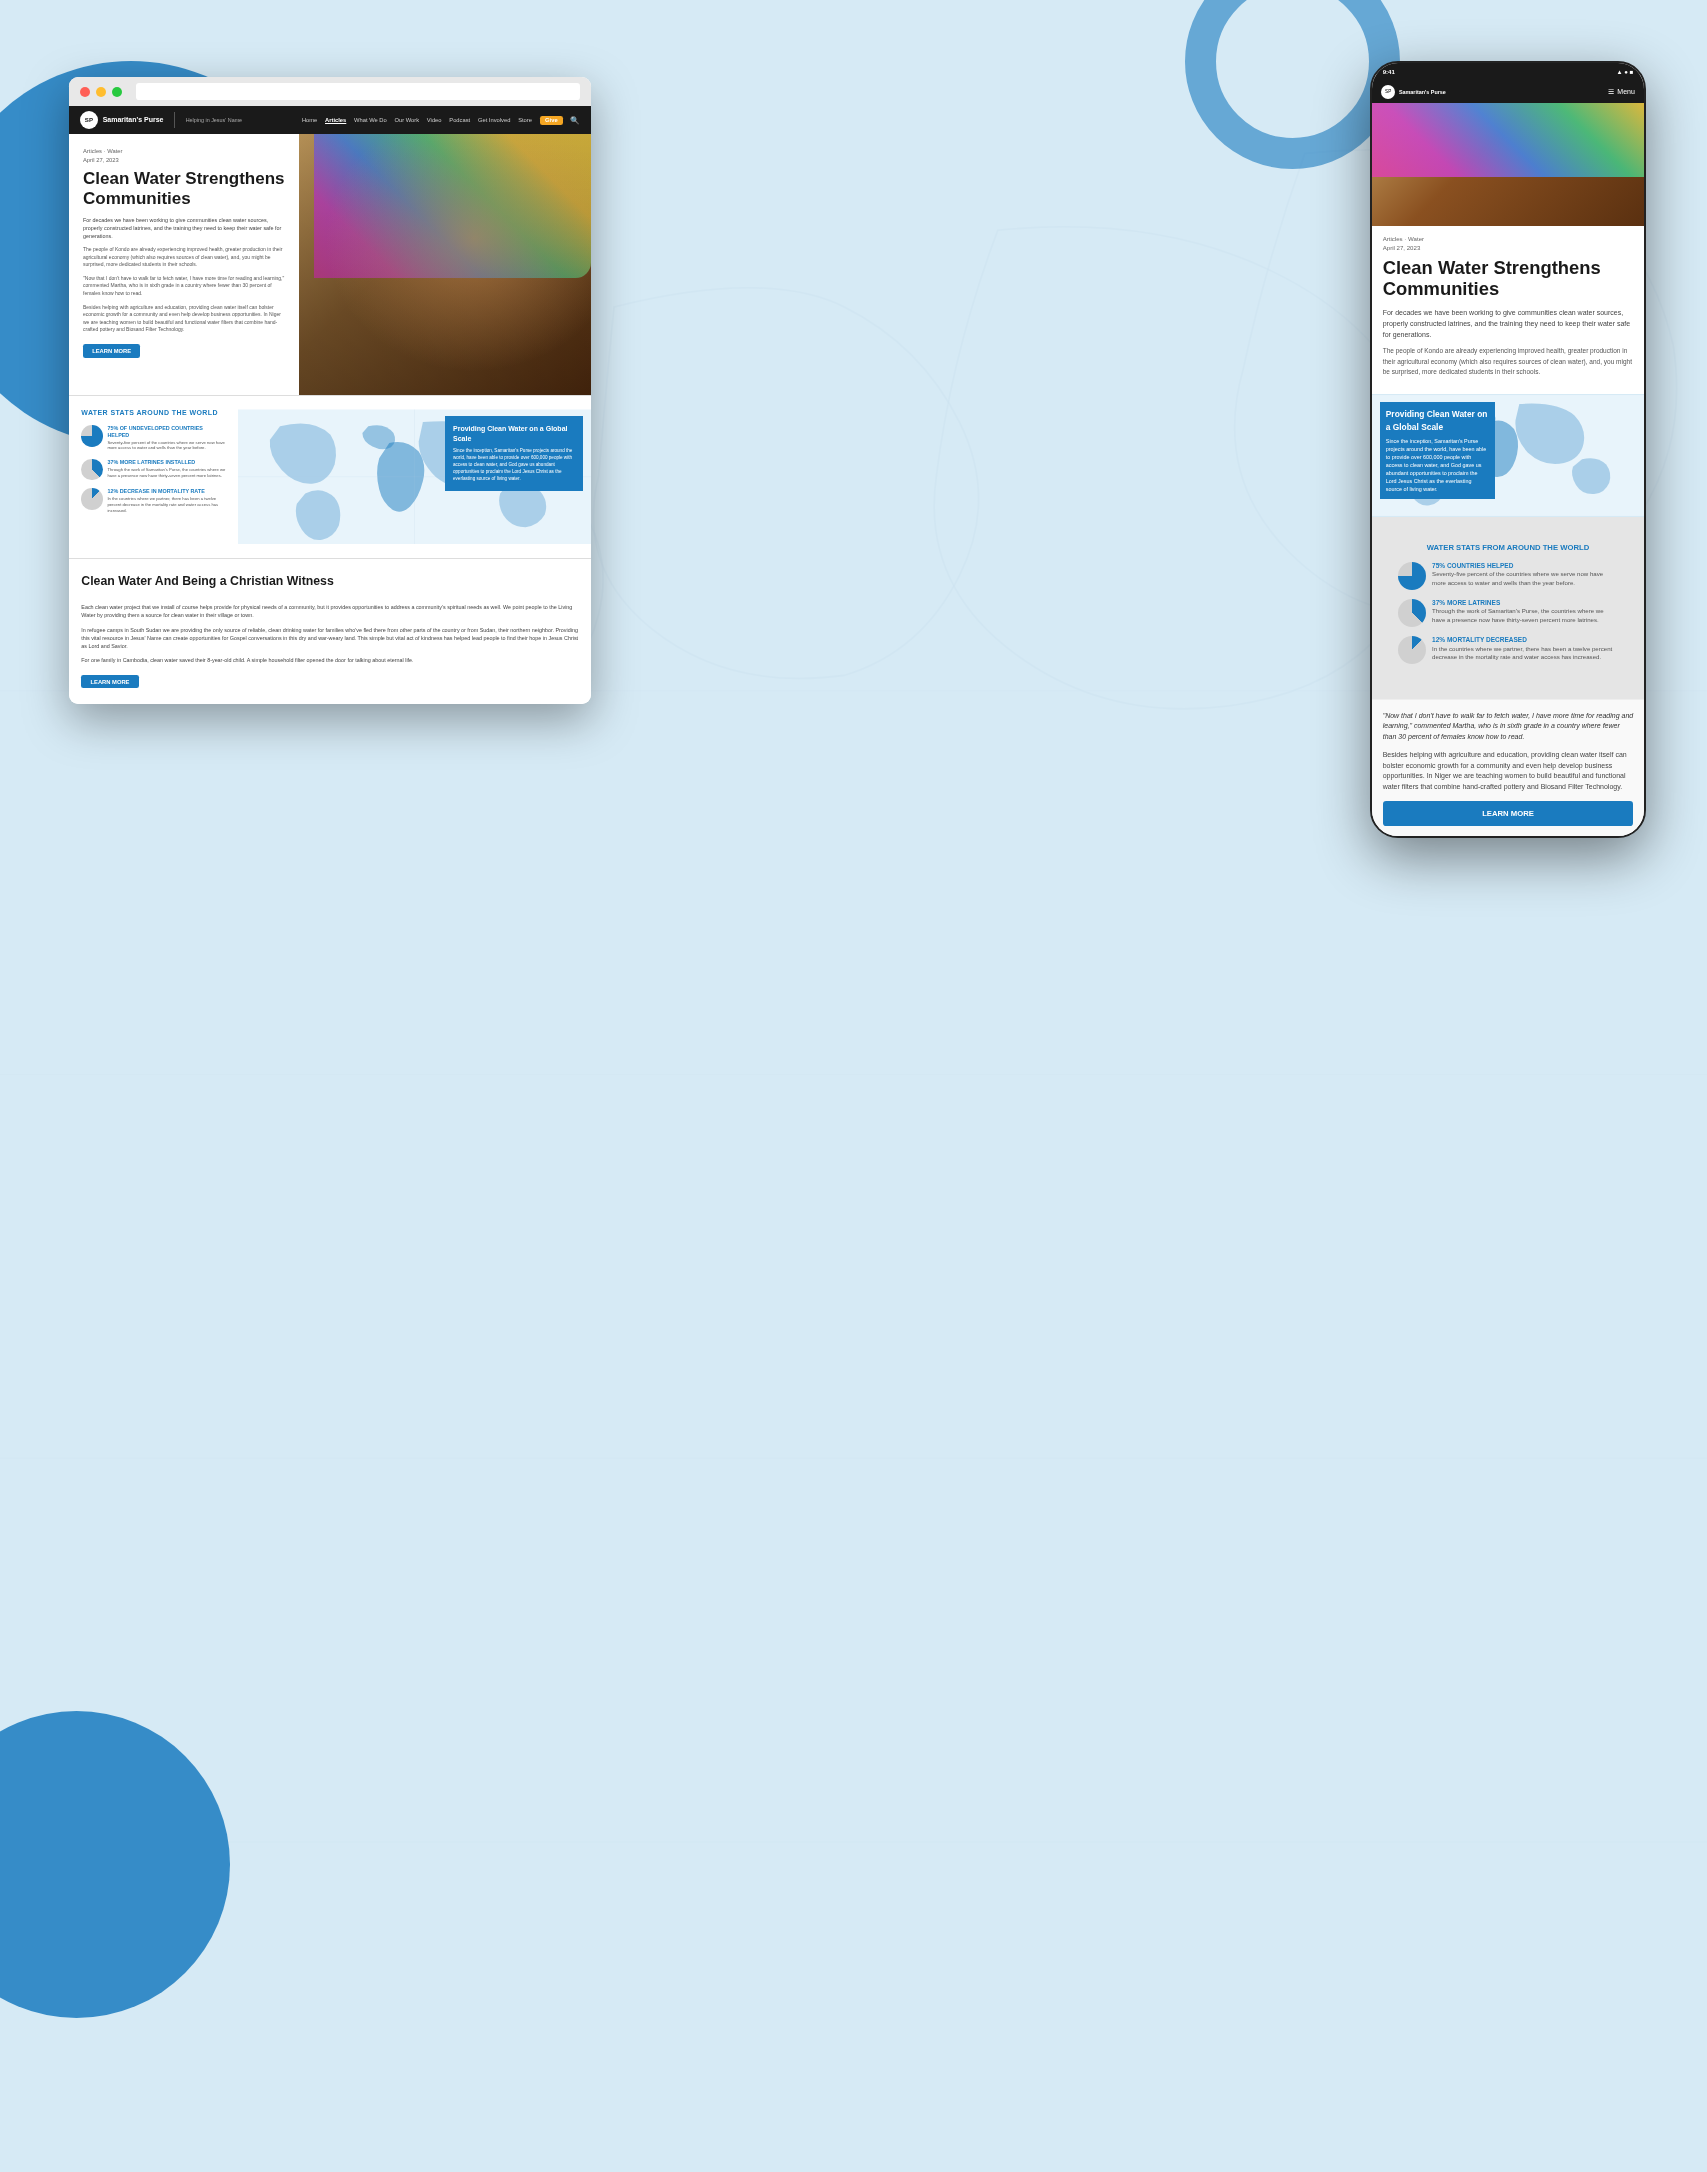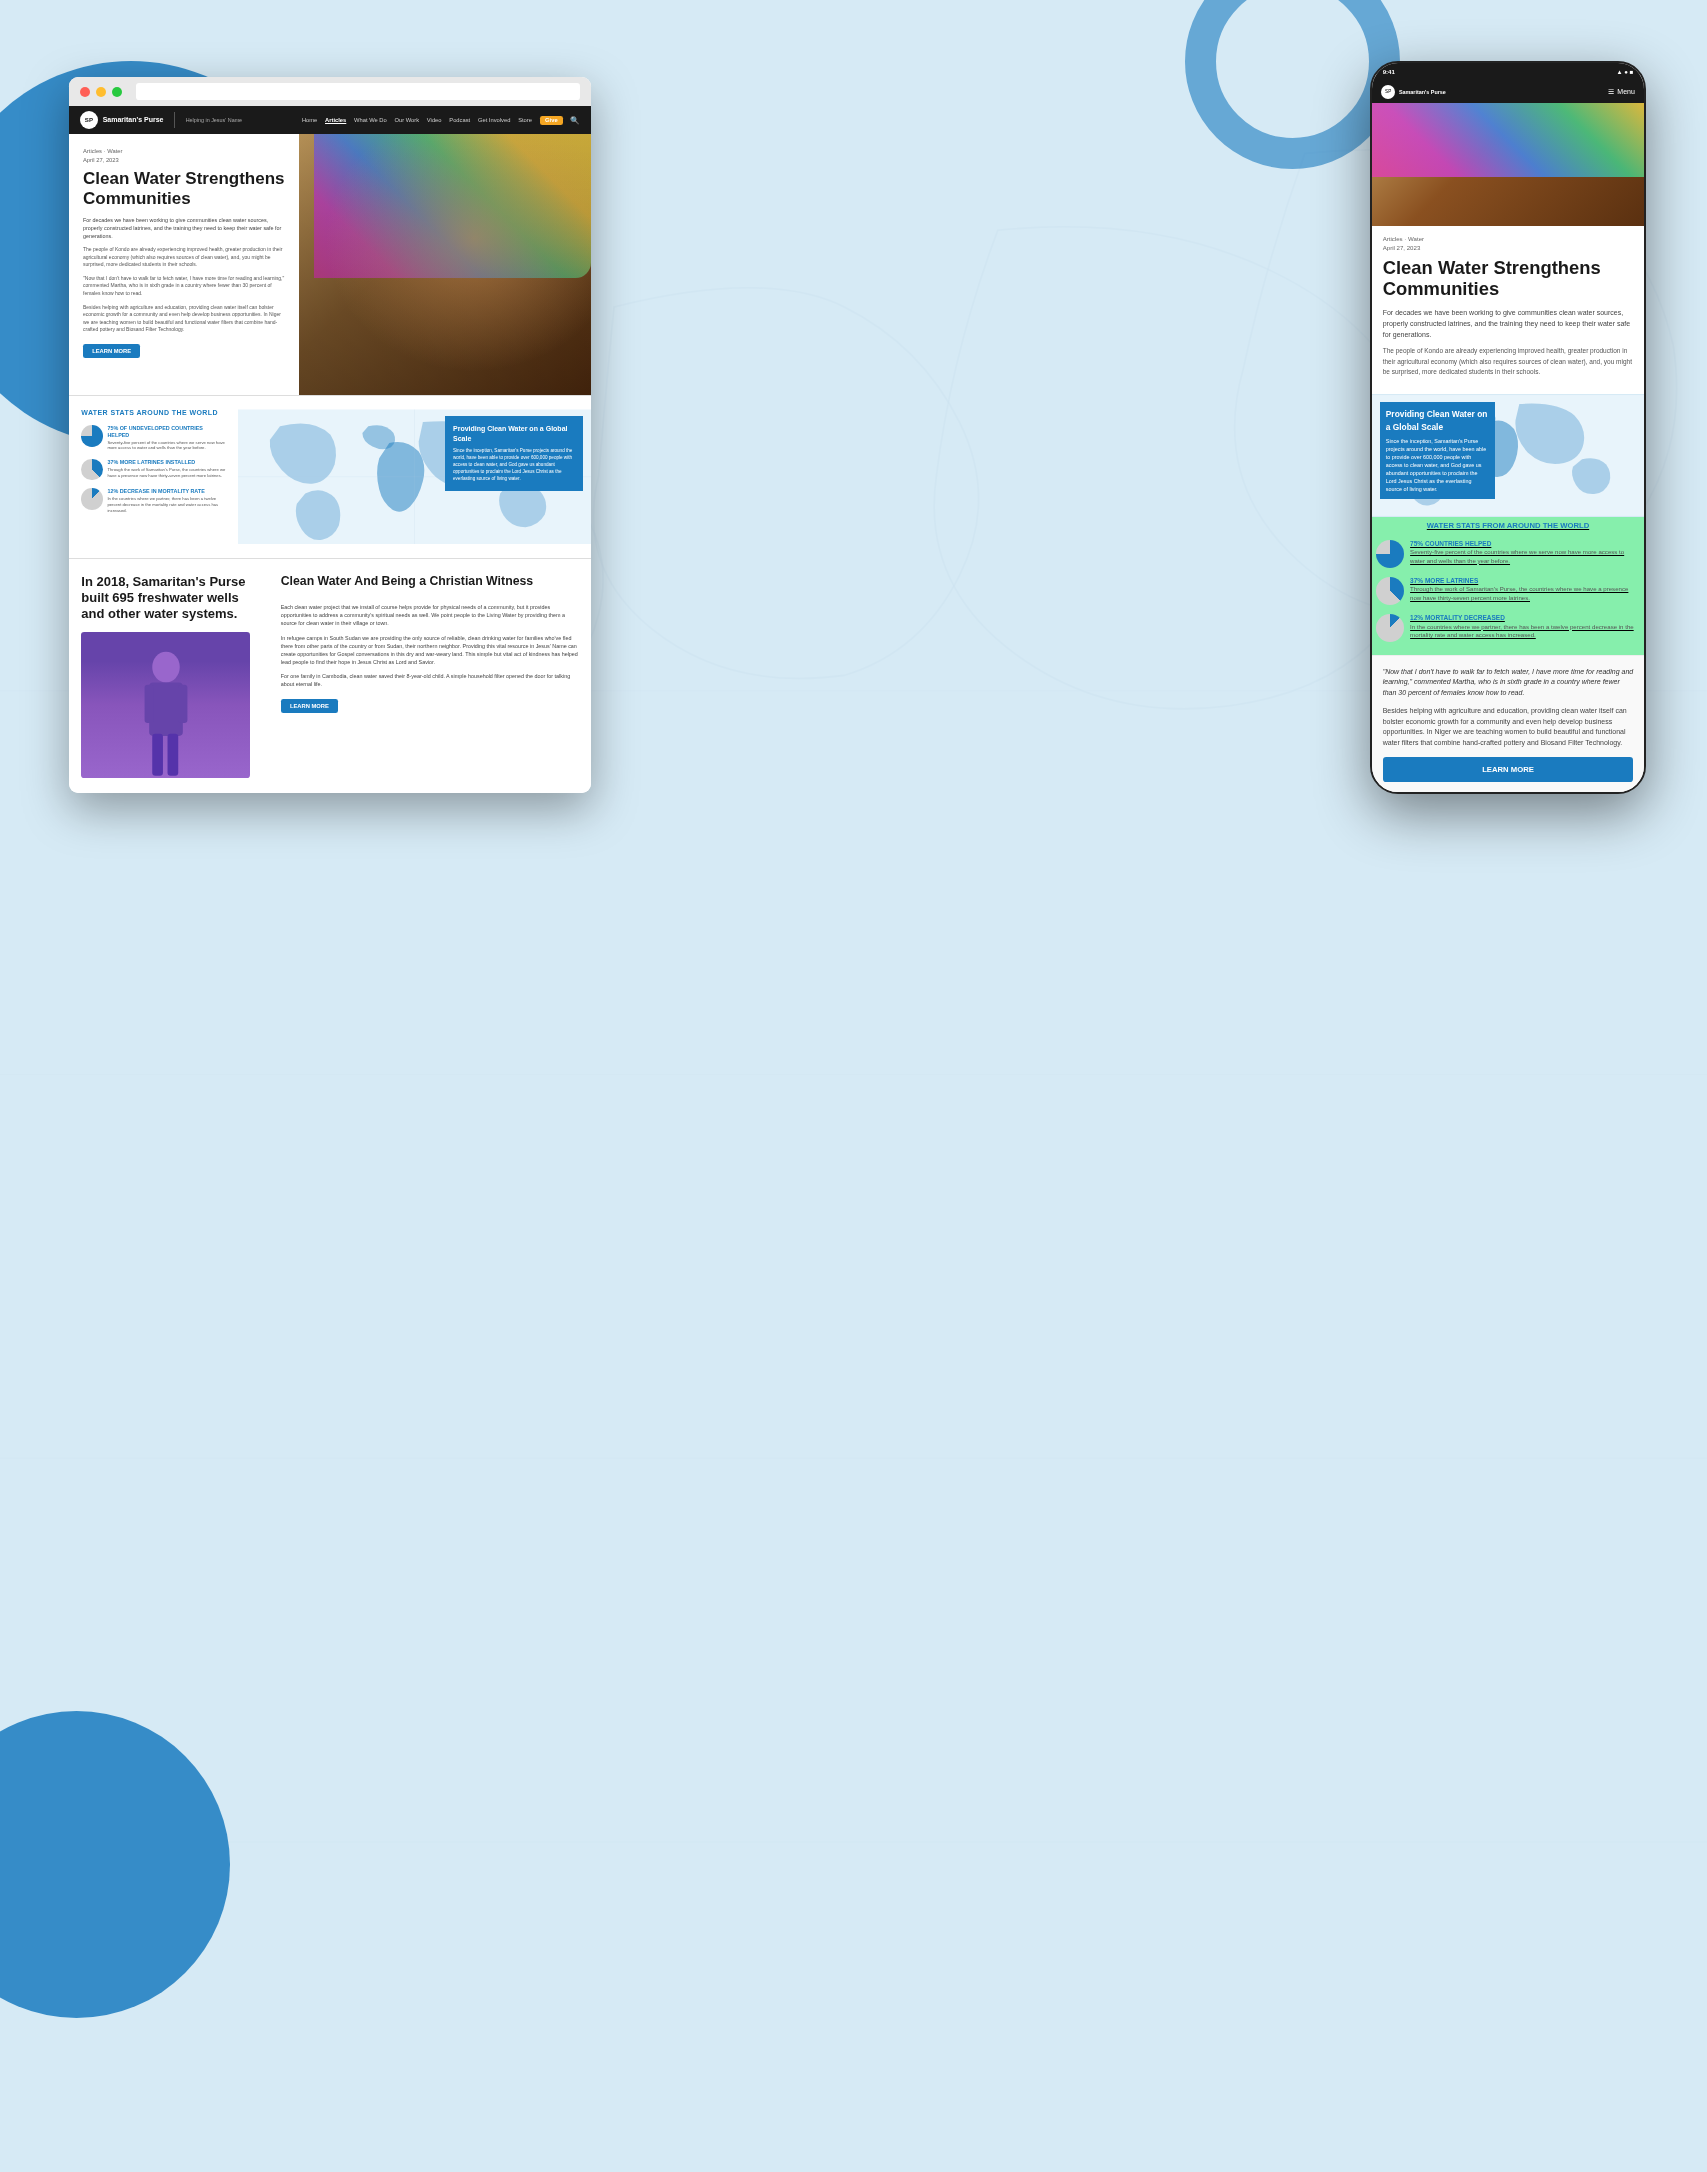--- a/index.html
+++ b/index.html
@@ -450,23 +450,22 @@
       line-height: 1.5;
     }
     .phone-info-title {
       font-size: 8.4px;
       font-weight: bold;
       margin-bottom: 3.1px;
     }
 
     
     .phone-stats-section {
-      padding: 4px;
-      background: #86efac;
-      text-decoration: underline;
+      padding: 26px;
+      background: #e5e5e5;
     }
     .phone-stats-title {
       font-size: 7.7px;
       font-weight: bold;
       color: #1a7bbf;
       text-transform: uppercase;
       text-align: center;
       margin-bottom: 9.2px;
     }
     .phone-stat-item {
@@ -630,34 +629,20 @@
       </svg>
 
       <div class="map-info-box">
         <div class="map-info-title">Providing Clean Water on a Global Scale</div>
         <div style="font-size:4.6px; line-height:1.5;">Since the inception, Samaritan's Purse projects around the world, have been able to provide over 600,000 people with access to clean water, and God gave us abundant opportunities to proclaim the Lord Jesus Christ as the everlasting source of living water.</div>
       </div>
     </div>
   </div>
 
   <div class="wells-section">
-    <div class="wells-left">
-      <p class="wells-stat-text">In 2018, Samaritan's Purse built 695 freshwater wells and other water systems.</p>
-      <div class="wells-img-placeholder">
-        <svg class="girl-silhouette" viewBox="0 0 100 170">
-
-          <ellipse cx="50" cy="25" rx="18" ry="20" fill="#9966cc"></ellipse>
-          <rect x="28" y="45" width="44" height="70" rx="5" fill="#6644aa"></rect>
-          <rect x="22" y="48" width="12" height="50" rx="4" fill="#6644aa"></rect>
-          <rect x="66" y="48" width="12" height="50" rx="4" fill="#6644aa"></rect>
-          <rect x="32" y="112" width="14" height="55" rx="4" fill="#5533aa"></rect>
-          <rect x="52" y="112" width="14" height="55" rx="4" fill="#5533aa"></rect>
-        </svg>
-      </div>
-    </div>
 
     <div class="wells-right">
       <h2 class="witness-title">Clean Water And Being a Christian Witness</h2>
       <p class="witness-body">Each clean water project that we install of course helps provide for physical needs of a community, but it provides opportunities to address a community's spiritual needs as well. We point people to the Living Water by providing them a source for clean water in their village or town.</p>
       <p class="witness-body">In refugee camps in South Sudan we are providing the only source of reliable, clean drinking water for families who've fled there from other parts of the country or from Sudan, their northern neighbor. Providing this vital resource in Jesus' Name can create opportunities for Gospel conversations in this dry and war-weary land. This simple but vital act of kindness has helped lead people to find their hope in Jesus Christ as Lord and Savior.</p>
       <p class="witness-body">For one family in Cambodia, clean water saved their 8-year-old child. A simple household filter opened the door for talking about eternal life.</p>
       <a class="learn-more-btn">LEARN MORE</a>
     </div>
   </div>
 </div>

